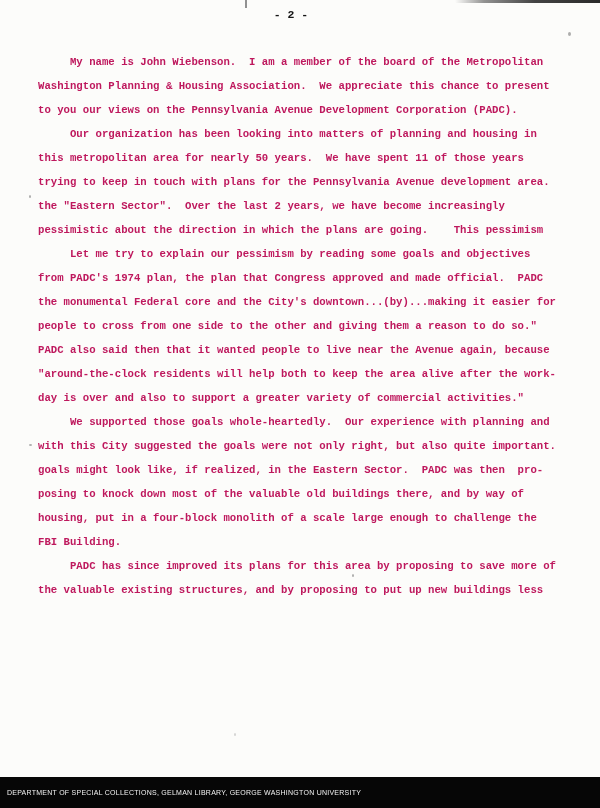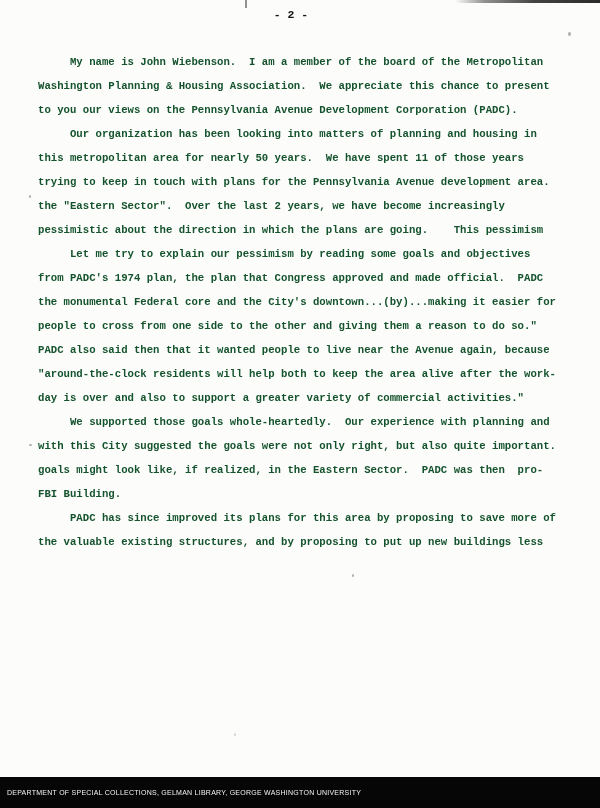--- a/index.html
+++ b/index.html
@@ -32,21 +32,21 @@
 
   .page-number {
     position: absolute; top: 8px; left: 0; right: 18px;
     text-align: center;
     font-family: "Liberation Mono", monospace;
     font-weight: 700; font-size: 11.5px; color: #151515;
     white-space: pre;
   }
   .doc-body {
     position: absolute; top: 50px; left: 38px; right: 30px;
-    color: #14532d;
+    color: #be185d;
   }
   .line {
     height: 24px; line-height: 24px;
     font-family: "Liberation Mono", monospace;
     font-weight: 700; font-size: 10.66px;
     white-space: pre;
     letter-spacing: 0;
   }
   .footer-bar {
     position: absolute; left: 0; bottom: 0; width: 600px; height: 31px;
@@ -88,20 +88,22 @@
       <div class="line">     Let me try to explain our pessimism by reading some goals and objectives</div>
       <div class="line">from PADC's 1974 plan, the plan that Congress approved and made official.  PADC</div>
       <div class="line">the monumental Federal core and the City's downtown...(by)...making it easier for</div>
       <div class="line">people to cross from one side to the other and giving them a reason to do so."</div>
       <div class="line">PADC also said then that it wanted people to live near the Avenue again, because</div>
       <div class="line">"around-the-clock residents will help both to keep the area alive after the work-</div>
       <div class="line">day is over and also to support a greater variety of commercial activities."</div>
       <div class="line">     We supported those goals whole-heartedly.  Our experience with planning and</div>
       <div class="line">with this City suggested the goals were not only right, but also quite important.</div>
       <div class="line">goals might look like, if realized, in the Eastern Sector.  PADC was then  pro-</div>
+      <div class="line">posing to knock down most of the valuable old buildings there, and by way of</div>
+      <div class="line">housing, put in a four-block monolith of a scale large enough to challenge the</div>
       <div class="line">FBI Building.</div>
       <div class="line">     PADC has since improved its plans for this area by proposing to save more of</div>
       <div class="line">the valuable existing structures, and by proposing to put up new buildings less</div>
     </div>
 
   <div class="footer-bar">
     <span class="footer-label">DEPARTMENT OF SPECIAL COLLECTIONS, GELMAN LIBRARY, GEORGE WASHINGTON UNIVERSITY</span>
   </div>
 
 </div>

